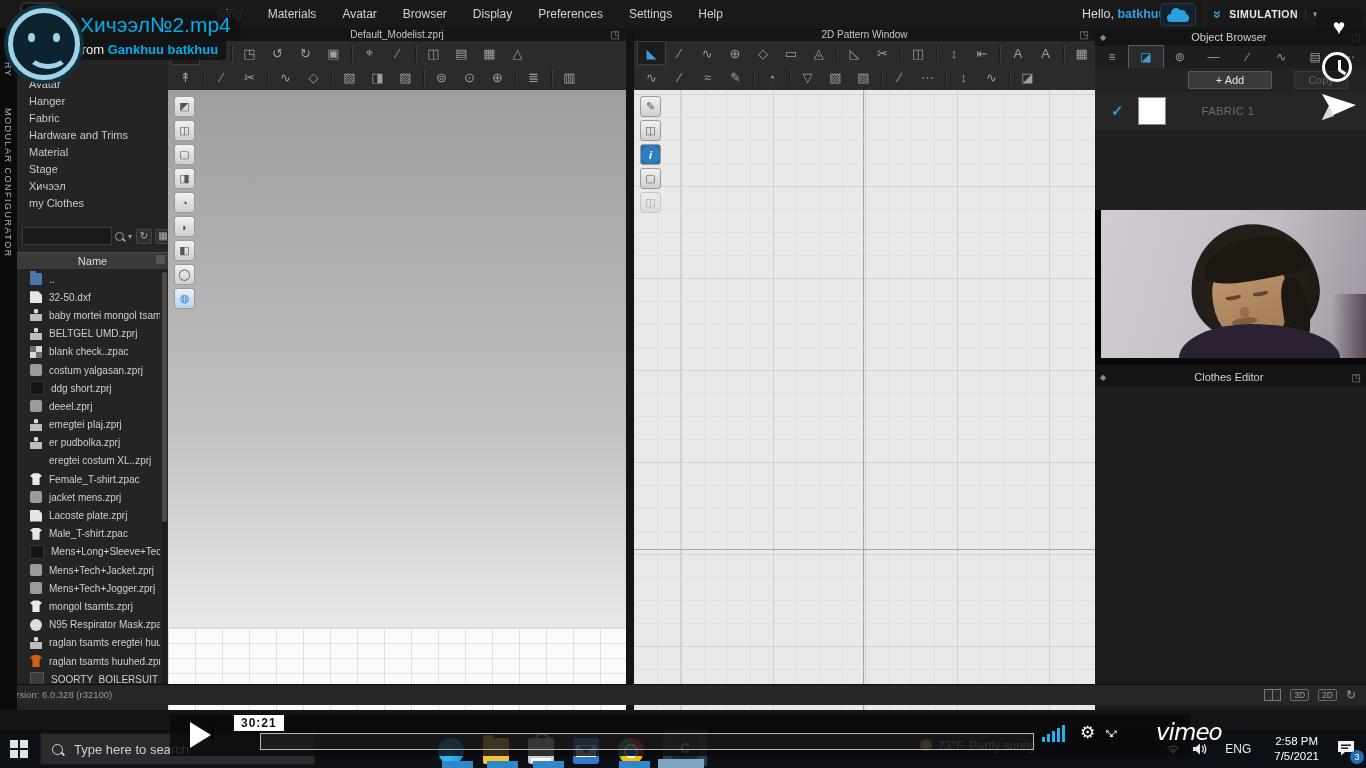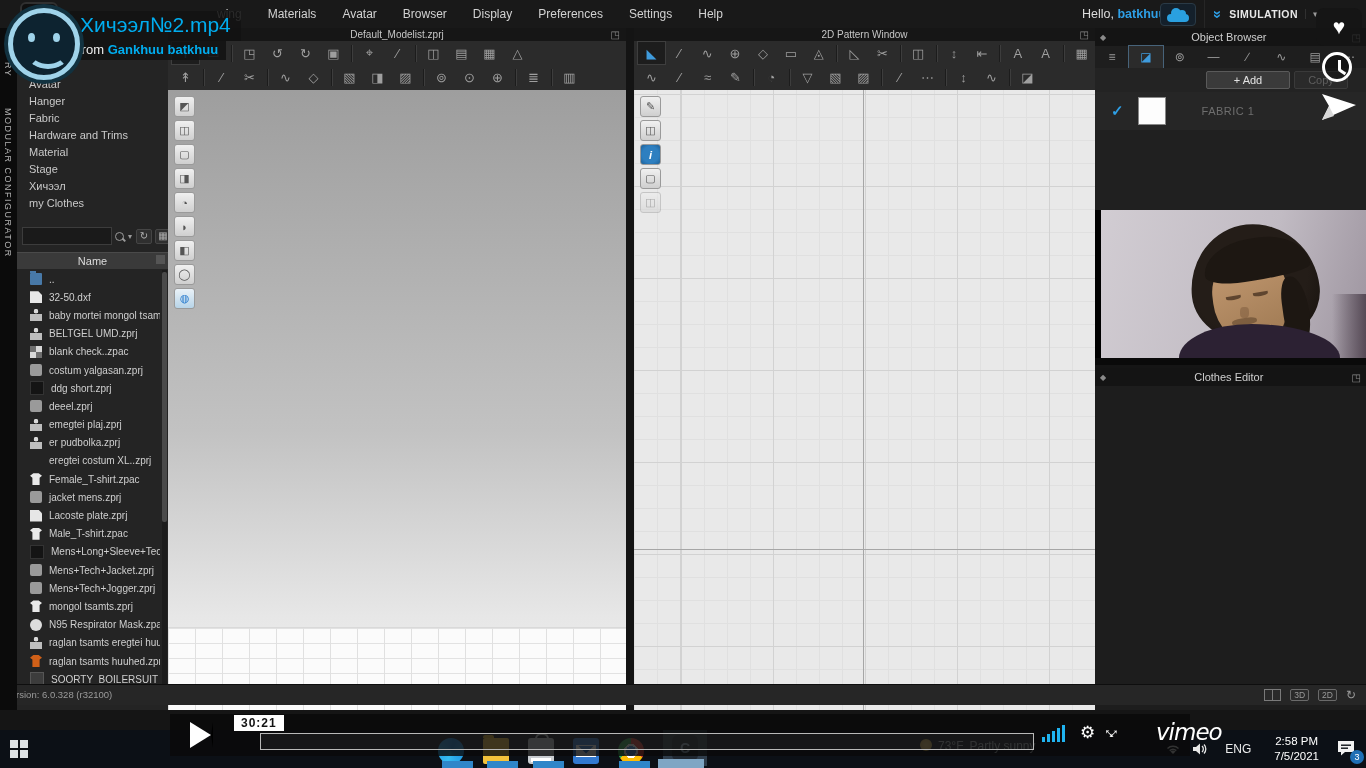--- a/index.html
+++ b/index.html
@@ -86,21 +86,21 @@
   .axisv{position:absolute;left:229px;top:0;bottom:0;width:1px;background:#a6a6a6}
   .axish{position:absolute;left:0;right:0;top:459px;height:1px;background:#a6a6a6}
 
   
   .phead{position:absolute;left:1095px;width:271px;height:18px;background:#141414;display:flex;align-items:center;border-bottom:1px solid #090909}
   .phead .ptitle{flex:1;text-align:center;font-size:11px;color:#cfcfcf}
   .phead .pin,.phead .popout{position:static;padding:0 5px}
   #obtabs{position:absolute;left:1095px;top:46px;width:271px;height:22px;background:#1e1e1e;display:flex;border-bottom:1px solid #101010}
   .obt{flex:1;height:22px;background:none;border:none;color:#9a9a9a;font-size:12px;padding:0}
   .obt.active{background:#2b2b2b;outline:1px solid #47637a;color:#3f9bdc}
-  #obactions{position:absolute;left:1095px;top:68px;width:271px;height:24px;background:#232323;display:flex;justify-content:flex-end;align-items:center;gap:4px;padding-right:18px;box-sizing:border-box}
+  #obactions{position:absolute;left:1095px;top:68px;width:271px;height:24px;background:#232323;display:flex;justify-content:flex-end;align-items:center;gap:22px;padding-right:18px;box-sizing:border-box}
   .btn-add{width:84px;height:18px;background:#3a3a3a;border:1px solid #5a5a5a;color:#e3e3e3;font-size:11px;border-radius:2px;padding:0}
   .btn-copy{width:54px;height:18px;background:#2a2a2a;border:1px solid #3a3a3a;color:#5e5e5e;font-size:11px;border-radius:2px;padding:0}
   #fabricrow{position:absolute;left:1095px;top:92px;width:271px;height:38px;background:#262626;border-bottom:1px solid #151515;display:flex;align-items:center}
   .fcheck{color:#2e9fe6;font-size:15px;font-weight:bold;margin-left:16px;background:none;border:none;padding:0}
   .fswatch{width:26px;height:26px;background:#fdfdfd;border:1px solid #888;margin-left:14px}
   .flabel{margin-left:36px;color:#6e6e6e;font-size:11px;letter-spacing:.5px}
   #obbody{position:absolute;left:1095px;top:130px;width:271px;height:80px;background:#202020}
 
   
   #webcam{position:absolute;left:1095px;top:210px;width:271px;height:155px;overflow:hidden;background:linear-gradient(105deg,#d2cdd3,#c1bbc3 60%,#9c939e)}
@@ -733,20 +733,24 @@
   <div class="snap">
     <button class="book"></button>
     <button class="badge2">3D</button>
     <button class="badge2">2D</button>
     <button class="refr">↻</button>
   </div>
 </div>
 
 <div id="taskbar">
   <button class="start"></button>
+  <div class="tsearch">
+    <span class="mag"></span>
+    <input type="text" placeholder="Type here to search" style="">
+  </div>
   <div class="ticons">
     <button class="ti edge"></button>
     <button class="ti folder"></button>
     <button class="ti store"></button>
     <button class="ti mail"></button>
     <button class="ti chrome"></button>
     <span class="clo-wrap">
       <button class="ti clo">C</button>
     </span>
   </div>

